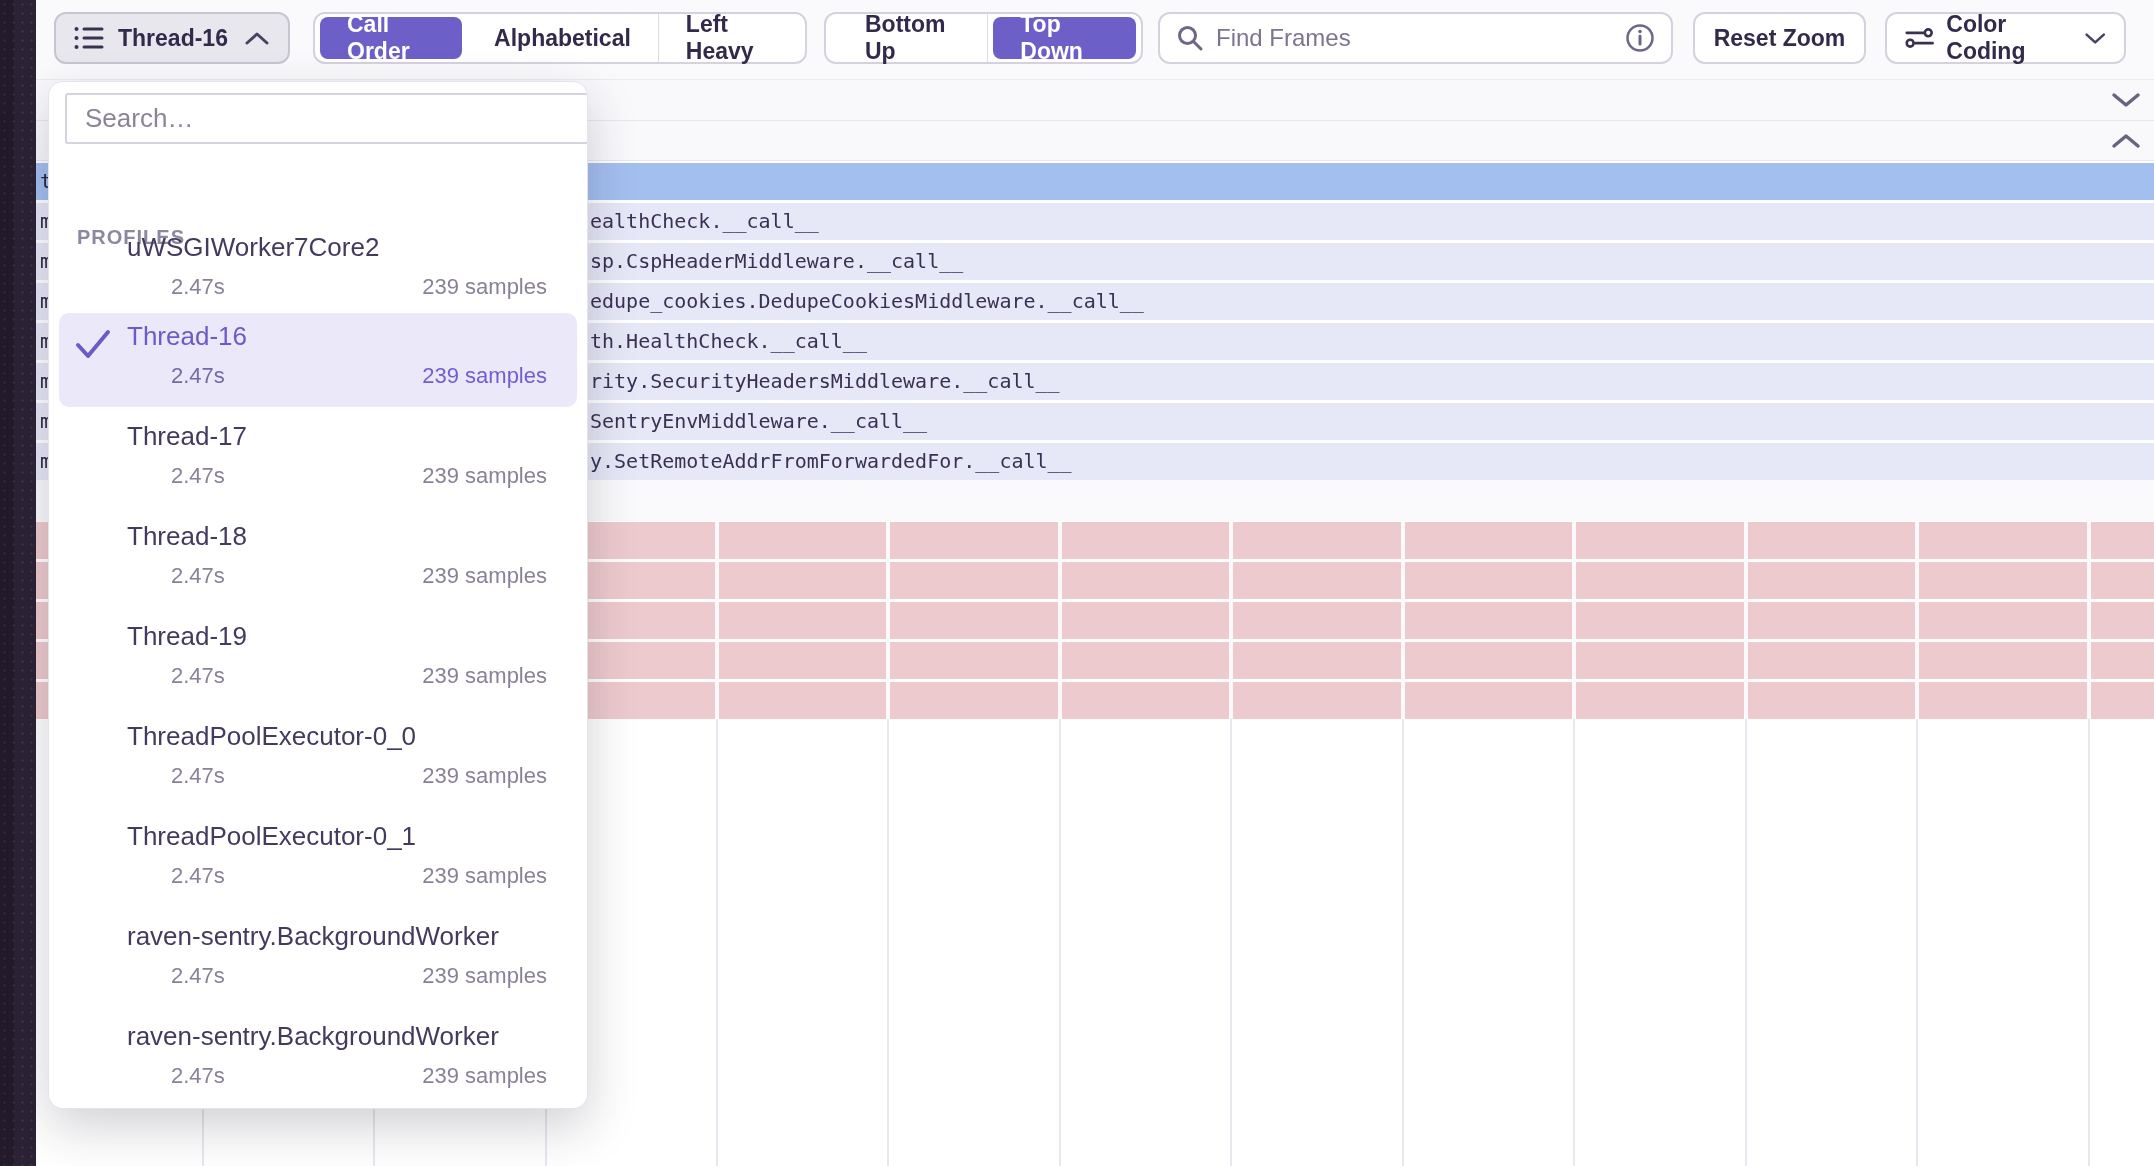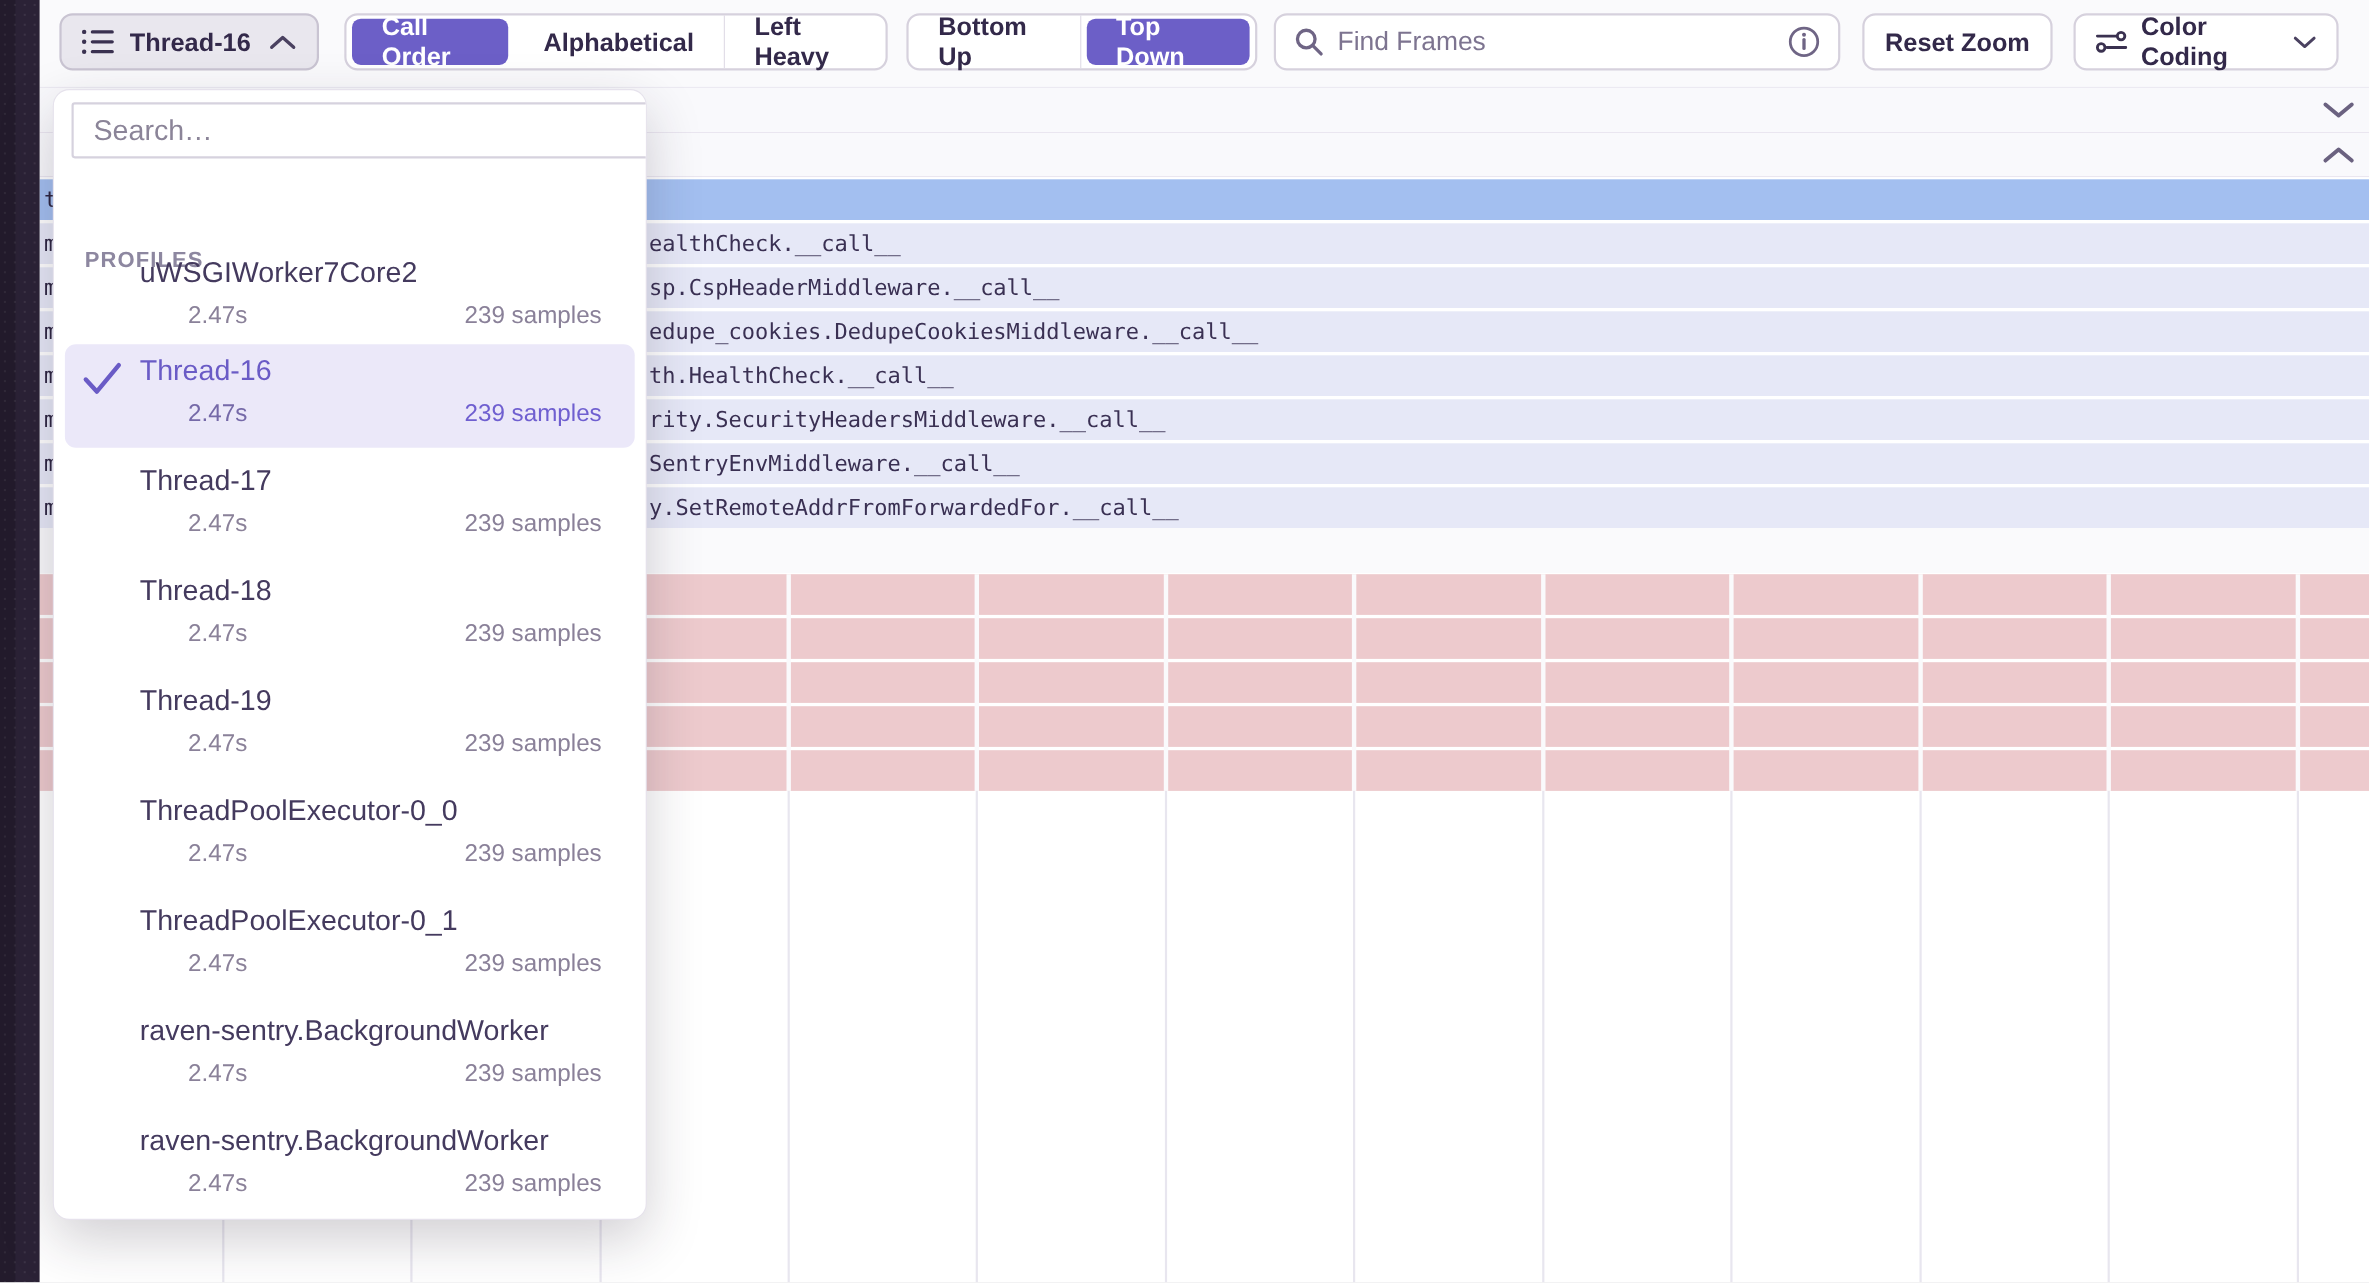--- a/index.html
+++ b/index.html
@@ -33,21 +33,21 @@
     height:100%; display:flex; align-items:center; padding:0 27px;
     border-right:1px solid #dfdbe6; color:#33294a; cursor:default;
   }
   .seg-group .seg:last-child { border-right:none; }
   .seg-group .seg.sel {
     background:#6c5fc7; color:#fff; border-radius:8px; border-right:none;
     margin:0 5px; height:42px; align-self:center;
   }
   .seg-group .seg.sel + .seg { border-left:none; }
   .sort-group  { left:277px; width:494px; }
-  .dir-group   { left:788px; width:319px; }
+  .dir-group   { left:788px; width:319px;padding-left:12px; }
   .find-box { left:1122px; width:515px; padding:0 16px; gap:12px; font-weight:normal; }
   .find-box .ph { flex:1; font-size:24px; color:#7d7490; }
   .reset-btn { left:1657px; width:173px; justify-content:center; }
   .color-btn { left:1849px; width:241px; padding:0 18px; gap:12px; }
   .icon-svg { display:block; }
   
   .section-row {
     position:absolute; left:36px; width:2118px; background:#f9f9fc;
     border-bottom:1px solid #eae6f0; z-index:10;
   }

